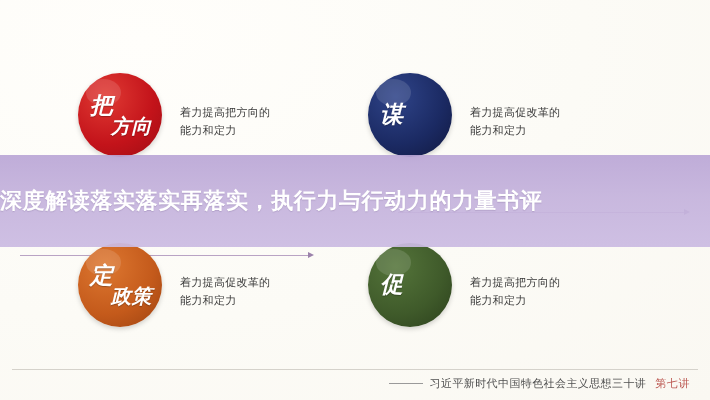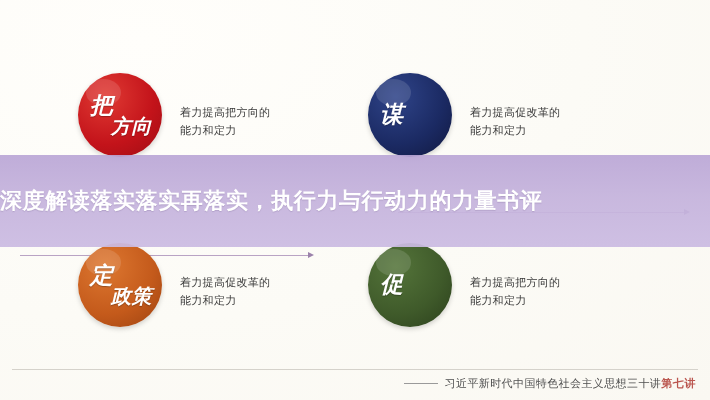--- a/index.html
+++ b/index.html
@@ -174,44 +174,45 @@
     line-height: 1.38;
     text-align: center;
     letter-spacing: 0.6px;
     max-width: 640px;
     text-shadow: 0 1px 1px rgba(90,70,115,0.20);
   }
 
   
   .footer {
     position: absolute;
-    right: 14px;
+    right: 20px;
     bottom: 8px;
     display: flex;
     align-items: center;
     height: 18px;
     justify-content: space-between;
   }
   .footer-rule {
     width: 34px;
     height: 0;
     border-top: 1px solid #9a9a9a;
     margin-right: 7px;
   }
   .footer-text {
     font-size: 11px;
     color: #4f4f4f;
     letter-spacing: 0.4px;
     white-space: nowrap;
     font-weight: 500;
   }
   .footer-seal {
+    margin-left: 9px;
     font-family: "Liberation Serif", "DejaVu Serif", serif;
     font-size: 11px;
-    font-weight: 700;
+    font-weight: 400;
     color: #b03a33;
     letter-spacing: 0.6px;
     white-space: nowrap;
     opacity: 0.85;
   }
 
   .baseline {
     position: absolute;
     left: 12px;
     right: 12px;

